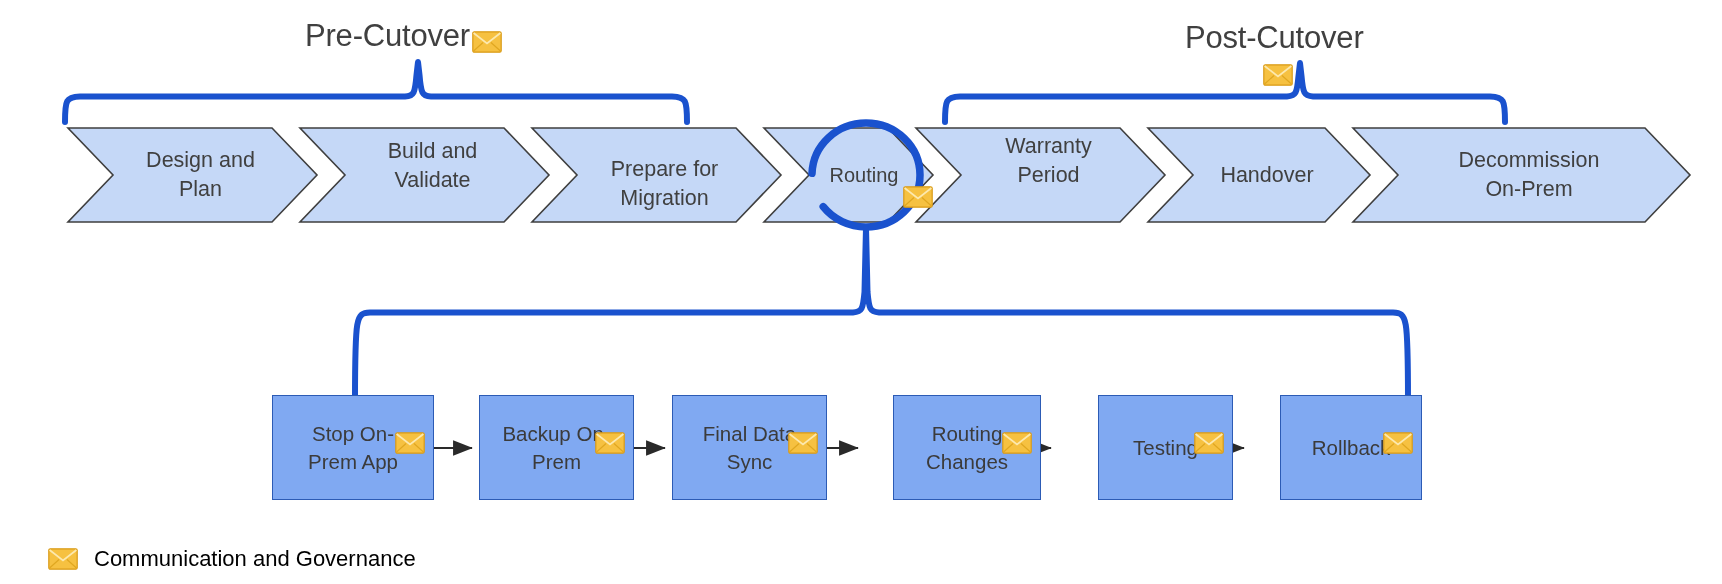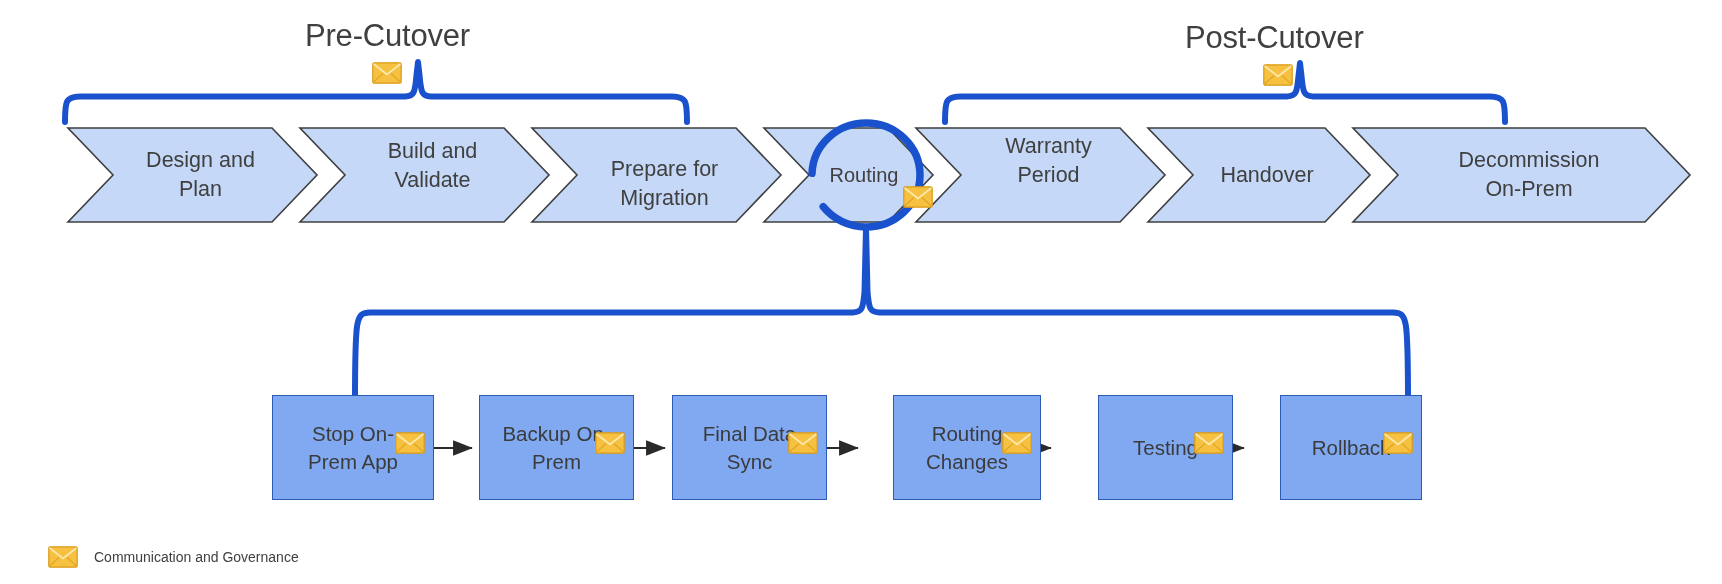--- a/index.html
+++ b/index.html
@@ -29,21 +29,21 @@
     display:flex;align-items:center;justify-content:center;
     font-size:20.5px;line-height:28px;color:#3b3b3b;text-align:center;
     white-space:pre-line;
   }
   .env{
     position:absolute;z-index:6;width:30px;height:22px;pointer-events:none;
   }
   .env.inline{position:relative;display:inline-block;z-index:auto;vertical-align:middle;}
   .legend{
     position:absolute;z-index:6;display:flex;align-items:center;gap:16px;
-    font-size:14px;color:#404040;
+    font-size:22px;color:#000000;
   }
   .legend .env{position:relative;width:30px;height:22px;}
 </style>
 </head>
 <body>
 
 <div class="stage">
 
   <svg class="layer under" viewBox="0 0 1722 584">
     <defs>
@@ -104,21 +104,21 @@
 
     <g>
       <line x1="434" y1="448" x2="472" y2="448" stroke="#2a2a2a" stroke-width="2.2" marker-end="url(#arrowhead)"></line>
       <line x1="627" y1="448" x2="665" y2="448" stroke="#2a2a2a" stroke-width="2.2" marker-end="url(#arrowhead)"></line>
       <line x1="820" y1="448" x2="858" y2="448" stroke="#2a2a2a" stroke-width="2.2" marker-end="url(#arrowhead)"></line>
       <line x1="1013" y1="448" x2="1051" y2="448" stroke="#2a2a2a" stroke-width="2.2" marker-end="url(#arrowhead)"></line>
       <line x1="1206" y1="448" x2="1244" y2="448" stroke="#2a2a2a" stroke-width="2.2" marker-end="url(#arrowhead)"></line>
     </g>
   </svg>
 
-  <div class="phase-label" style="left:305px;top:18px;flex-direction:column;">
+  <div class="phase-label" style="left:305px;top:18px;">
     <span>Pre-Cutover</span>
     <span class="env inline">
       <svg viewBox="0 0 30 22" width="30" height="22">
         <rect x="0.8" y="0.8" width="28.4" height="20.4" rx="1.5" fill="#F6C141" stroke="#D99A16" stroke-width="1.2"></rect>
         <path d="M1.6 2 L15 12.4 L28.4 2" fill="none" stroke="#FCE9B0" stroke-width="1.7"></path>
         <path d="M1.6 20 L11 11.5 M28.4 20 L19 11.5" fill="none" stroke="#E0A721" stroke-width="1.2"></path>
       </svg>
     </span>
   </div>
 

